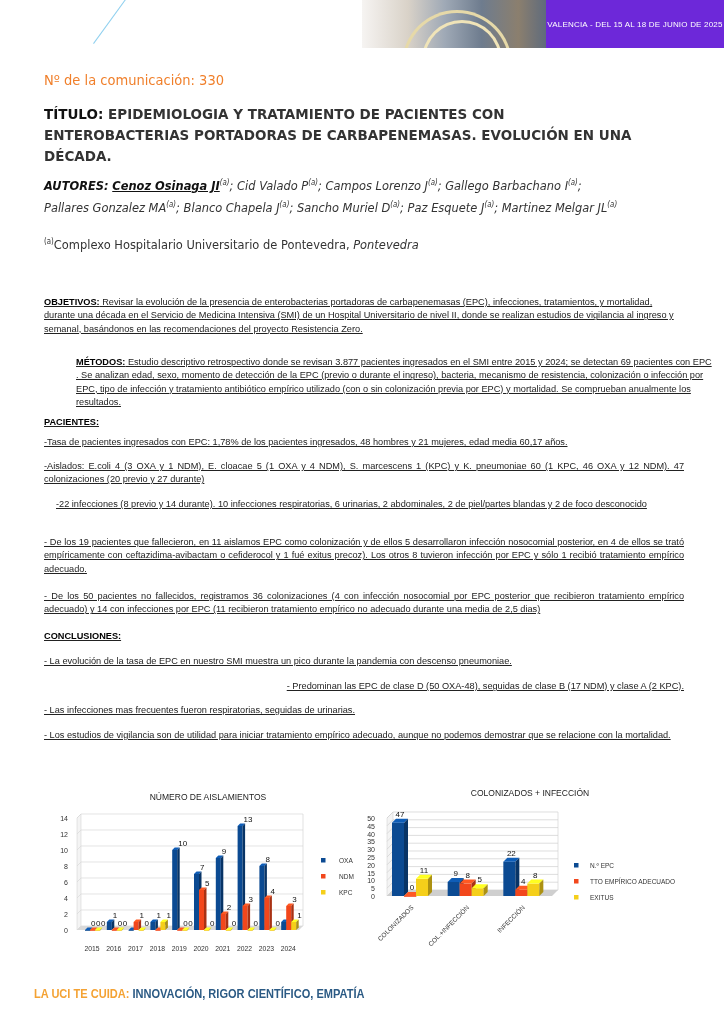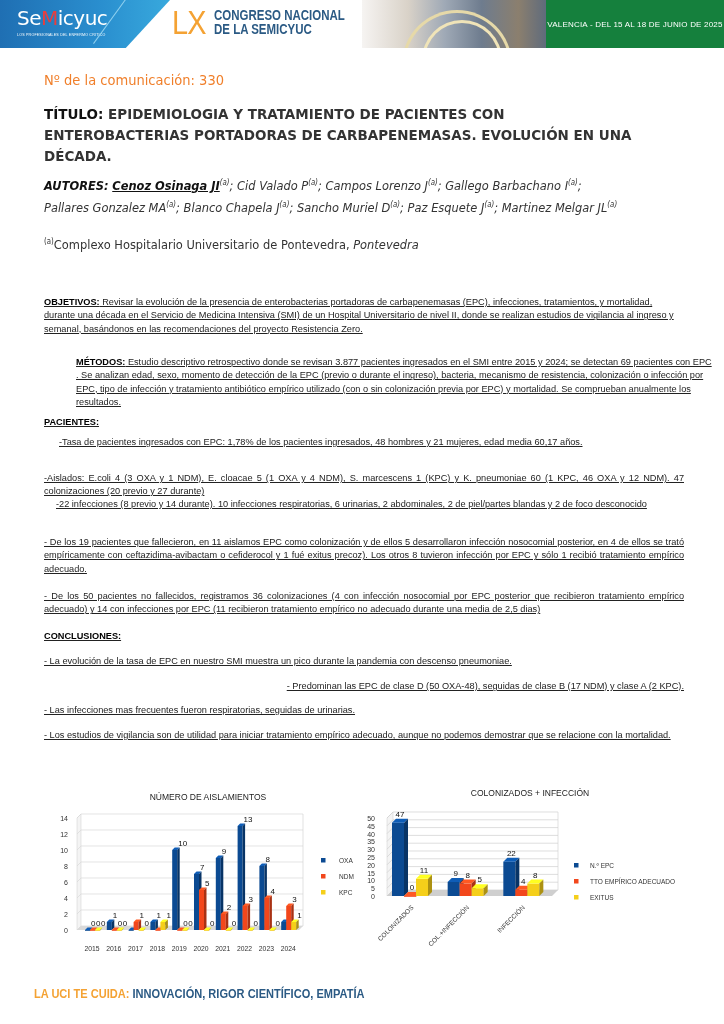--- a/index.html
+++ b/index.html
@@ -14,21 +14,21 @@
   .logo-text { position: absolute; left: 17px; top: 6px; font-family: "DejaVu Sans", sans-serif; font-size: 20px; color: #fff; letter-spacing: -0.5px; }
   .logo-text .red { color: #e83e3e; }
   .logo-sub { position: absolute; left: 17px; top: 33px; font-size: 3.6px; color: #fff; letter-spacing: 0.2px; white-space: nowrap; }
   .banner-line { position: absolute; left: 126px; top: -2px; width: 1px; height: 56px; background: #8fd0ef; transform: rotate(36deg); transform-origin: top left; }
   .banner-mid { position: absolute; left: 172px; top: 4px; display: flex; align-items: center; }
   .lx { font-family: "Liberation Sans", sans-serif; font-size: 34px; color: #f4a233; letter-spacing: -1px; transform: scaleX(0.85); transform-origin: left; line-height: 36px; }
   .congreso { margin-left: 2px; font-family: "Liberation Sans", sans-serif; font-weight: bold; font-size: 14px; line-height: 14px; color: #2b5a84; transform: scaleX(0.82); transform-origin: left; white-space: nowrap; }
   .banner-photo { position: absolute; left: 362px; top: 0; width: 184px; height: 48px;
     background: linear-gradient(90deg, #f6f4f2 0%, #d9d2c8 25%, #9fa9b6 45%, #6e7c8e 65%, #8b7f6e 85%, #5f6b7c 100%); }
   .arch { position: absolute; border: 3px solid #e6d9a8; border-bottom: none; border-radius: 60px 60px 0 0; }
-  .banner-right { position: absolute; left: 546px; top: 0; width: 178px; height: 48px; background: #15803d; display: flex; align-items: center; justify-content: center; }
+  .banner-right { position: absolute; left: 546px; top: 0; width: 178px; height: 48px; background: #6d28d9; display: flex; align-items: center; justify-content: center; }
   .dates { color: #fff; font-size: 8px; letter-spacing: 0.2px; white-space: nowrap; }
 
   
   .comm { position: absolute; left: 44px; top: 72px; font-size: 14.5px; color: #f07f2a; font-family: "DejaVu Sans", sans-serif; transform: scaleX(0.9); transform-origin: left; }
   .title { position: absolute; left: 44px; top: 104px; width: 650px; font-family: "DejaVu Sans", sans-serif; font-weight: bold; font-size: 14.5px; line-height: 21px; color: #333; transform: scaleX(0.93); transform-origin: left; }
   .title .lbl { color: #111; }
   .authors { position: absolute; left: 44px; top: 173px; width: 660px; font-family: "DejaVu Sans", sans-serif; font-style: italic; font-size: 13px; line-height: 19px; color: #333; transform: scaleX(0.88); transform-origin: left; }
   .authors .lbl { font-weight: bold; color: #111; }
   .authors .main-author { font-weight: bold; text-decoration: underline; color: #111; }
   .authors sup, .affil sup { font-size: 8px; }
@@ -45,32 +45,21 @@
 
   
   .footer { position: absolute; left: 34px; top: 986px; font-weight: bold; font-size: 13px; white-space: nowrap; transform: scaleX(0.85); transform-origin: left; }
   .footer .orange { color: #f4a233; }
   .footer .blue { color: #2b5a84; }
 </style>
 </head>
 <body>
 
 <div class="banner">
-  <div class="banner-left">
-    <div class="logo-text"><span>Se</span><span class="red">M</span><span>icyuc</span></div>
-    <div class="logo-sub">LOS PROFESIONALES DEL ENFERMO CRÍTICO</div>
-  </div>
   <div class="banner-line"></div>
-  <div class="banner-mid">
-    <div class="lx">LX</div>
-    <div class="congreso">
-      <div>CONGRESO NACIONAL</div>
-      <div>DE LA SEMICYUC</div>
-    </div>
-  </div>
   <div class="banner-photo">
     <div class="arch" style="left:40px; top:10px; width:110px; height:70px;"></div>
     <div class="arch" style="left:60px; top:20px; width:80px; height:50px; border-color:#f0e4b8;"></div>
   </div>
   <div class="banner-right">
     <span class="dates">VALENCIA - DEL 15 AL 18 DE JUNIO DE 2025</span>
   </div>
 </div>
 
 <div class="comm">Nº de la comunicación: 330</div>
@@ -98,22 +87,22 @@
 
 <div class="txt" style="top:296px;">
   <b>OBJETIVOS:</b><span> Revisar la evolución de la presencia de enterobacterias portadoras de carbapenemasas (EPC), infecciones, tratamientos, y mortalidad, durante una década en el Servicio de Medicina Intensiva (SMI) de un Hospital Universitario de nivel II, donde se realizan estudios de vigilancia al ingreso y semanal, basándonos en las recomendaciones del proyecto Resistencia Zero.</span>
 </div>
 
 <div class="txt" style="top:356px;margin-left:32px;">
   <b>MÉTODOS:</b><span> Estudio descriptivo retrospectivo donde se revisan 3.877 pacientes ingresados en el SMI entre 2015 y 2024; se detectan 69 pacientes con EPC . Se analizan edad, sexo, momento de detección de la EPC (previo o durante el ingreso), bacteria, mecanismo de resistencia, colonización o infección por EPC, tipo de infección y tratamiento antibiótico empírico utilizado (con o sin colonización previa por EPC) y mortalidad. Se comprueban anualmente los resultados.</span>
 </div>
 
 <div class="txt" style="top:416px;"><b>PACIENTES:</b></div>
-<div class="txt just" style="top:436px;margin-left:15px;">-Tasa de pacientes ingresados con EPC: 1,78% de los pacientes ingresados, 48 hombres y 21 mujeres, edad media 60,17 años.</div>
-<div class="txt just" style="top:460px;margin-top:12px;">-Aislados:  E.coli 4 (3 OXA y 1 NDM), E. cloacae 5 (1 OXA y 4 NDM), S. marcescens 1 (KPC) y K. pneumoniae 60 (1 KPC, 46 OXA y 12 NDM).  47 colonizaciones (20 previo y 27 durante)</div>
+<div class="txt just" style="top:436px;">-Tasa de pacientes ingresados con EPC: 1,78% de los pacientes ingresados, 48 hombres y 21 mujeres, edad media 60,17 años.</div>
+<div class="txt just" style="top:460px;">-Aislados:  E.coli 4 (3 OXA y 1 NDM), E. cloacae 5 (1 OXA y 4 NDM), S. marcescens 1 (KPC) y K. pneumoniae 60 (1 KPC, 46 OXA y 12 NDM).  47 colonizaciones (20 previo y 27 durante)</div>
 <div class="txt just" style="top:498px;margin-left:12px;">-22 infecciones (8 previo y 14 durante). 10 infecciones respiratorias, 6 urinarias, 2 abdominales, 2 de piel/partes blandas y 2 de foco desconocido</div>
 <div class="txt just" style="top:536px;">- De los 19 pacientes que fallecieron, en 11 aislamos EPC como colonización y de ellos 5 desarrollaron infección nosocomial posterior, en 4 de ellos se trató empíricamente con ceftazidima-avibactam o cefiderocol y 1 fué exitus precoz). Los otros 8 tuvieron infección por EPC y sólo 1 recibió tratamiento empírico adecuado.</div>
 <div class="txt just" style="top:590px;">- De los 50 pacientes no fallecidos, registramos 36 colonizaciones (4 con infección nosocomial por EPC posterior que recibieron tratamiento empírico adecuado) y 14 con infecciones por EPC (11 recibieron tratamiento empírico no adecuado durante una media de 2,5 dias)</div>
 
 <div class="txt" style="top:630px;"><b>CONCLUSIONES:</b></div>
 <div class="txt" style="top:655px;">-  La evolución de la tasa de EPC en nuestro SMI muestra un pico durante la pandemia con descenso pneumoniae.</div>
 <div class="txt" style="top:680px;text-align:right;">-  Predominan las EPC de clase D (50 OXA-48), seguidas de clase B (17 NDM) y clase A (2 KPC).</div>
 <div class="txt" style="top:704px;">- Las infecciones mas frecuentes fueron respiratorias, seguidas de urinarias.</div>
 <div class="txt just" style="top:729px;">-  Los estudios de vigilancia son de utilidad para iniciar tratamiento empírico adecuado, aunque no podemos demostrar que se relacione con la mortalidad.</div>
 

